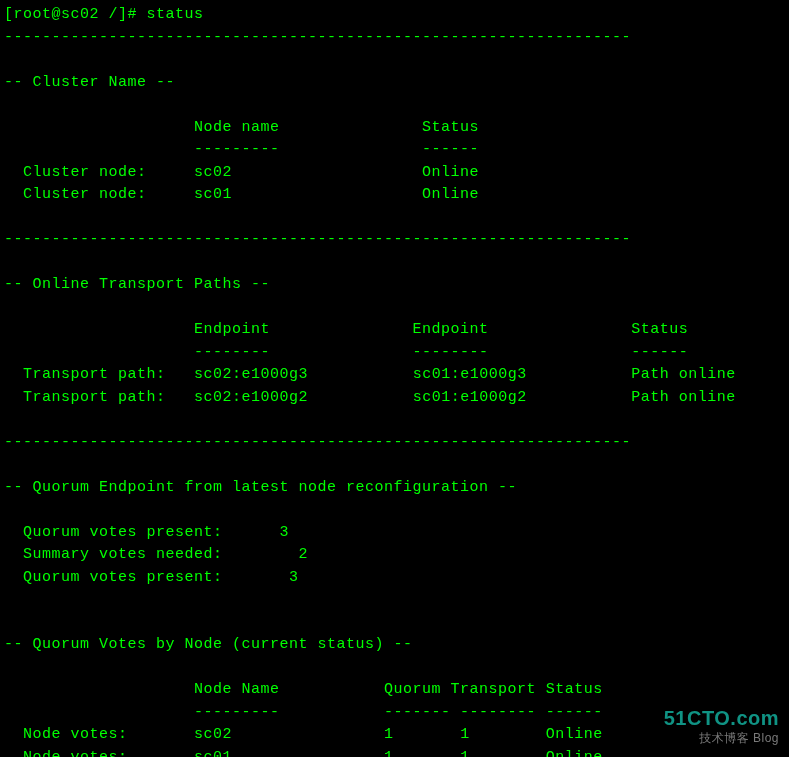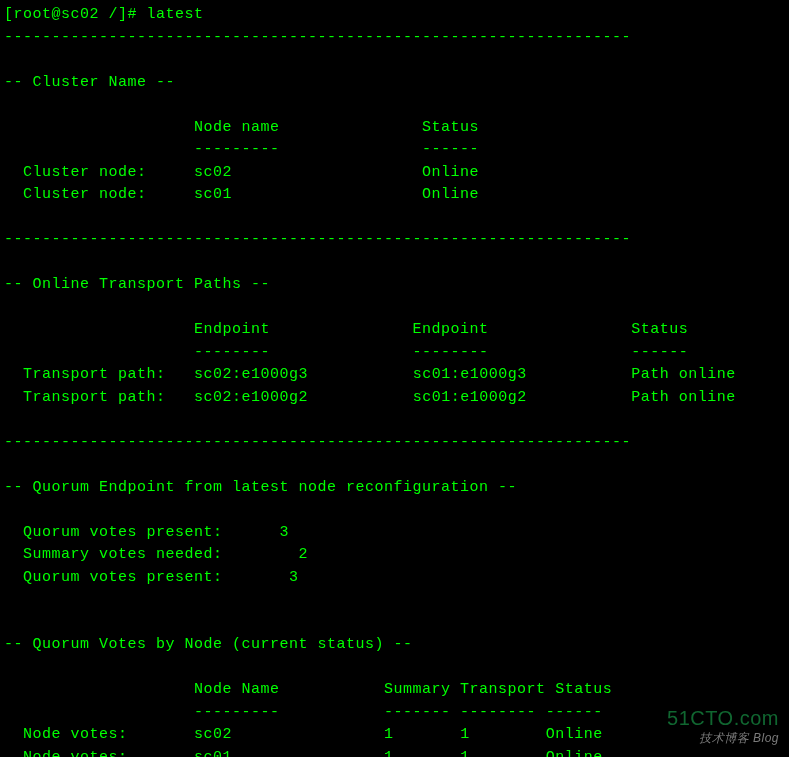--- a/index.html
+++ b/index.html
@@ -29,33 +29,32 @@
       bottom: 10px;
       color: #888;
       font-family: Arial, sans-serif;
       font-size: 18px;
       text-align: right;
       opacity: 0.8;
       pointer-events: none;
     }
     .watermark .big {
       font-size: 20px;
-      font-weight: normal;
-      color: #15803d;
+      font-weight: bold;
+      color: #14b8a6;
     }
     .watermark .small {
       font-size: 12px;
       color: #999;
-      font-style: italic;
     }
   </style>
 </head>
 <body>
 
-<div class="terminal"><span>[root@sc02 /]# latest</span>
+<div class="terminal"><span>[root@sc02 /]# status</span>
 <span>------------------------------------------------------------------</span>
 
 <span>-- Cluster Name --</span>
 
                     <span>Node name</span>               <span>Status</span>
                     <span>---------</span>               <span>------</span>
   <span>Cluster node:</span>     <span>sc02</span>                    <span>Online</span>
   <span>Cluster node:</span>     <span>sc01</span>                    <span>Online</span>
 
 <span>------------------------------------------------------------------</span>
@@ -71,21 +70,21 @@
 
 <span>-- Quorum Endpoint from latest node reconfiguration --</span>
 
   <span>Quorum votes present:</span>      <span>3</span>
   <span>Summary votes needed:</span>        <span>2</span>
   <span>Quorum votes present:</span>       <span>3</span>
 
 
 <span>-- Quorum Votes by Node (current status) --</span>
 
-                    <span>Node Name</span>           <span>Summary</span> <span>Transport</span> <span>Status</span>
+                    <span>Node Name</span>           <span>Quorum</span> <span>Transport</span> <span>Status</span>
                     <span>---------</span>           <span>-------</span> <span>--------</span> <span>------</span>
   <span>Node votes:</span>       <span>sc02</span>                <span>1</span>       <span>1</span>        <span>Online</span>
   <span>Node votes:</span>       <span>sc01</span>                <span>1</span>       <span>1</span>        <span>Online</span></div>
 
 <div class="watermark">
   <div class="big">51CTO.com</div>
   <div class="small"><span>技术博客</span> <span>Blog</span></div>
 </div>
 
 </body></html>

